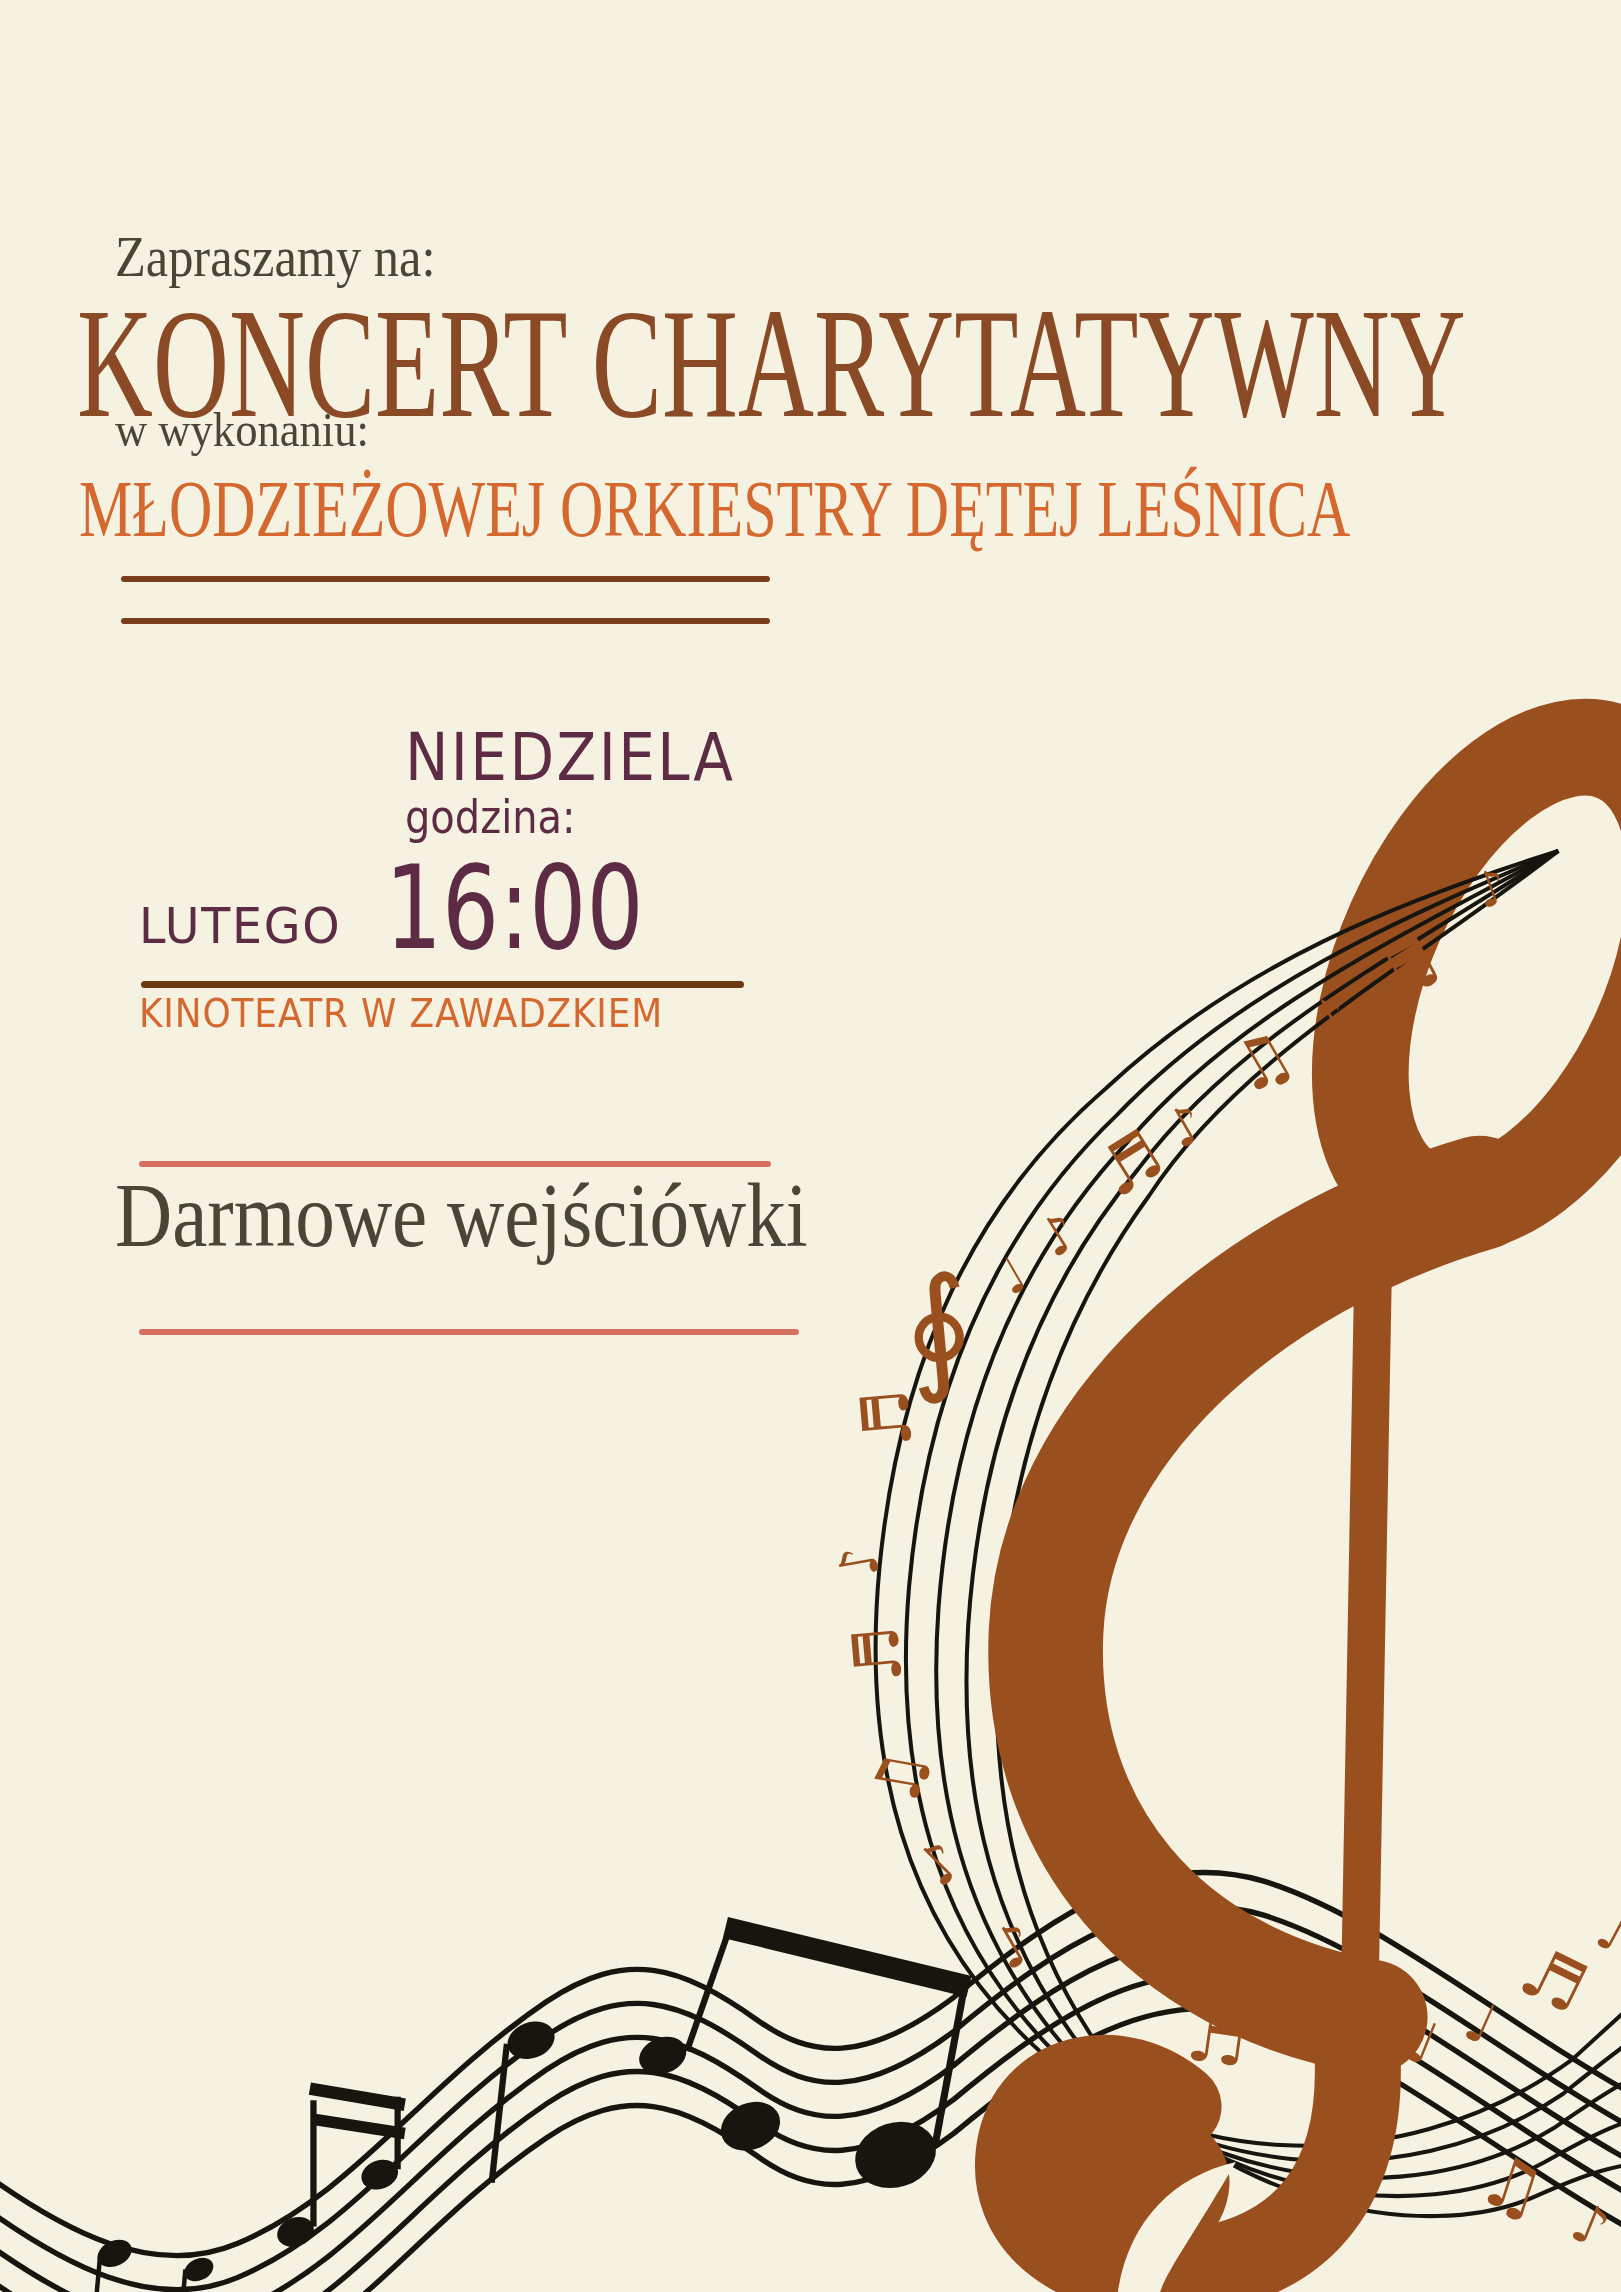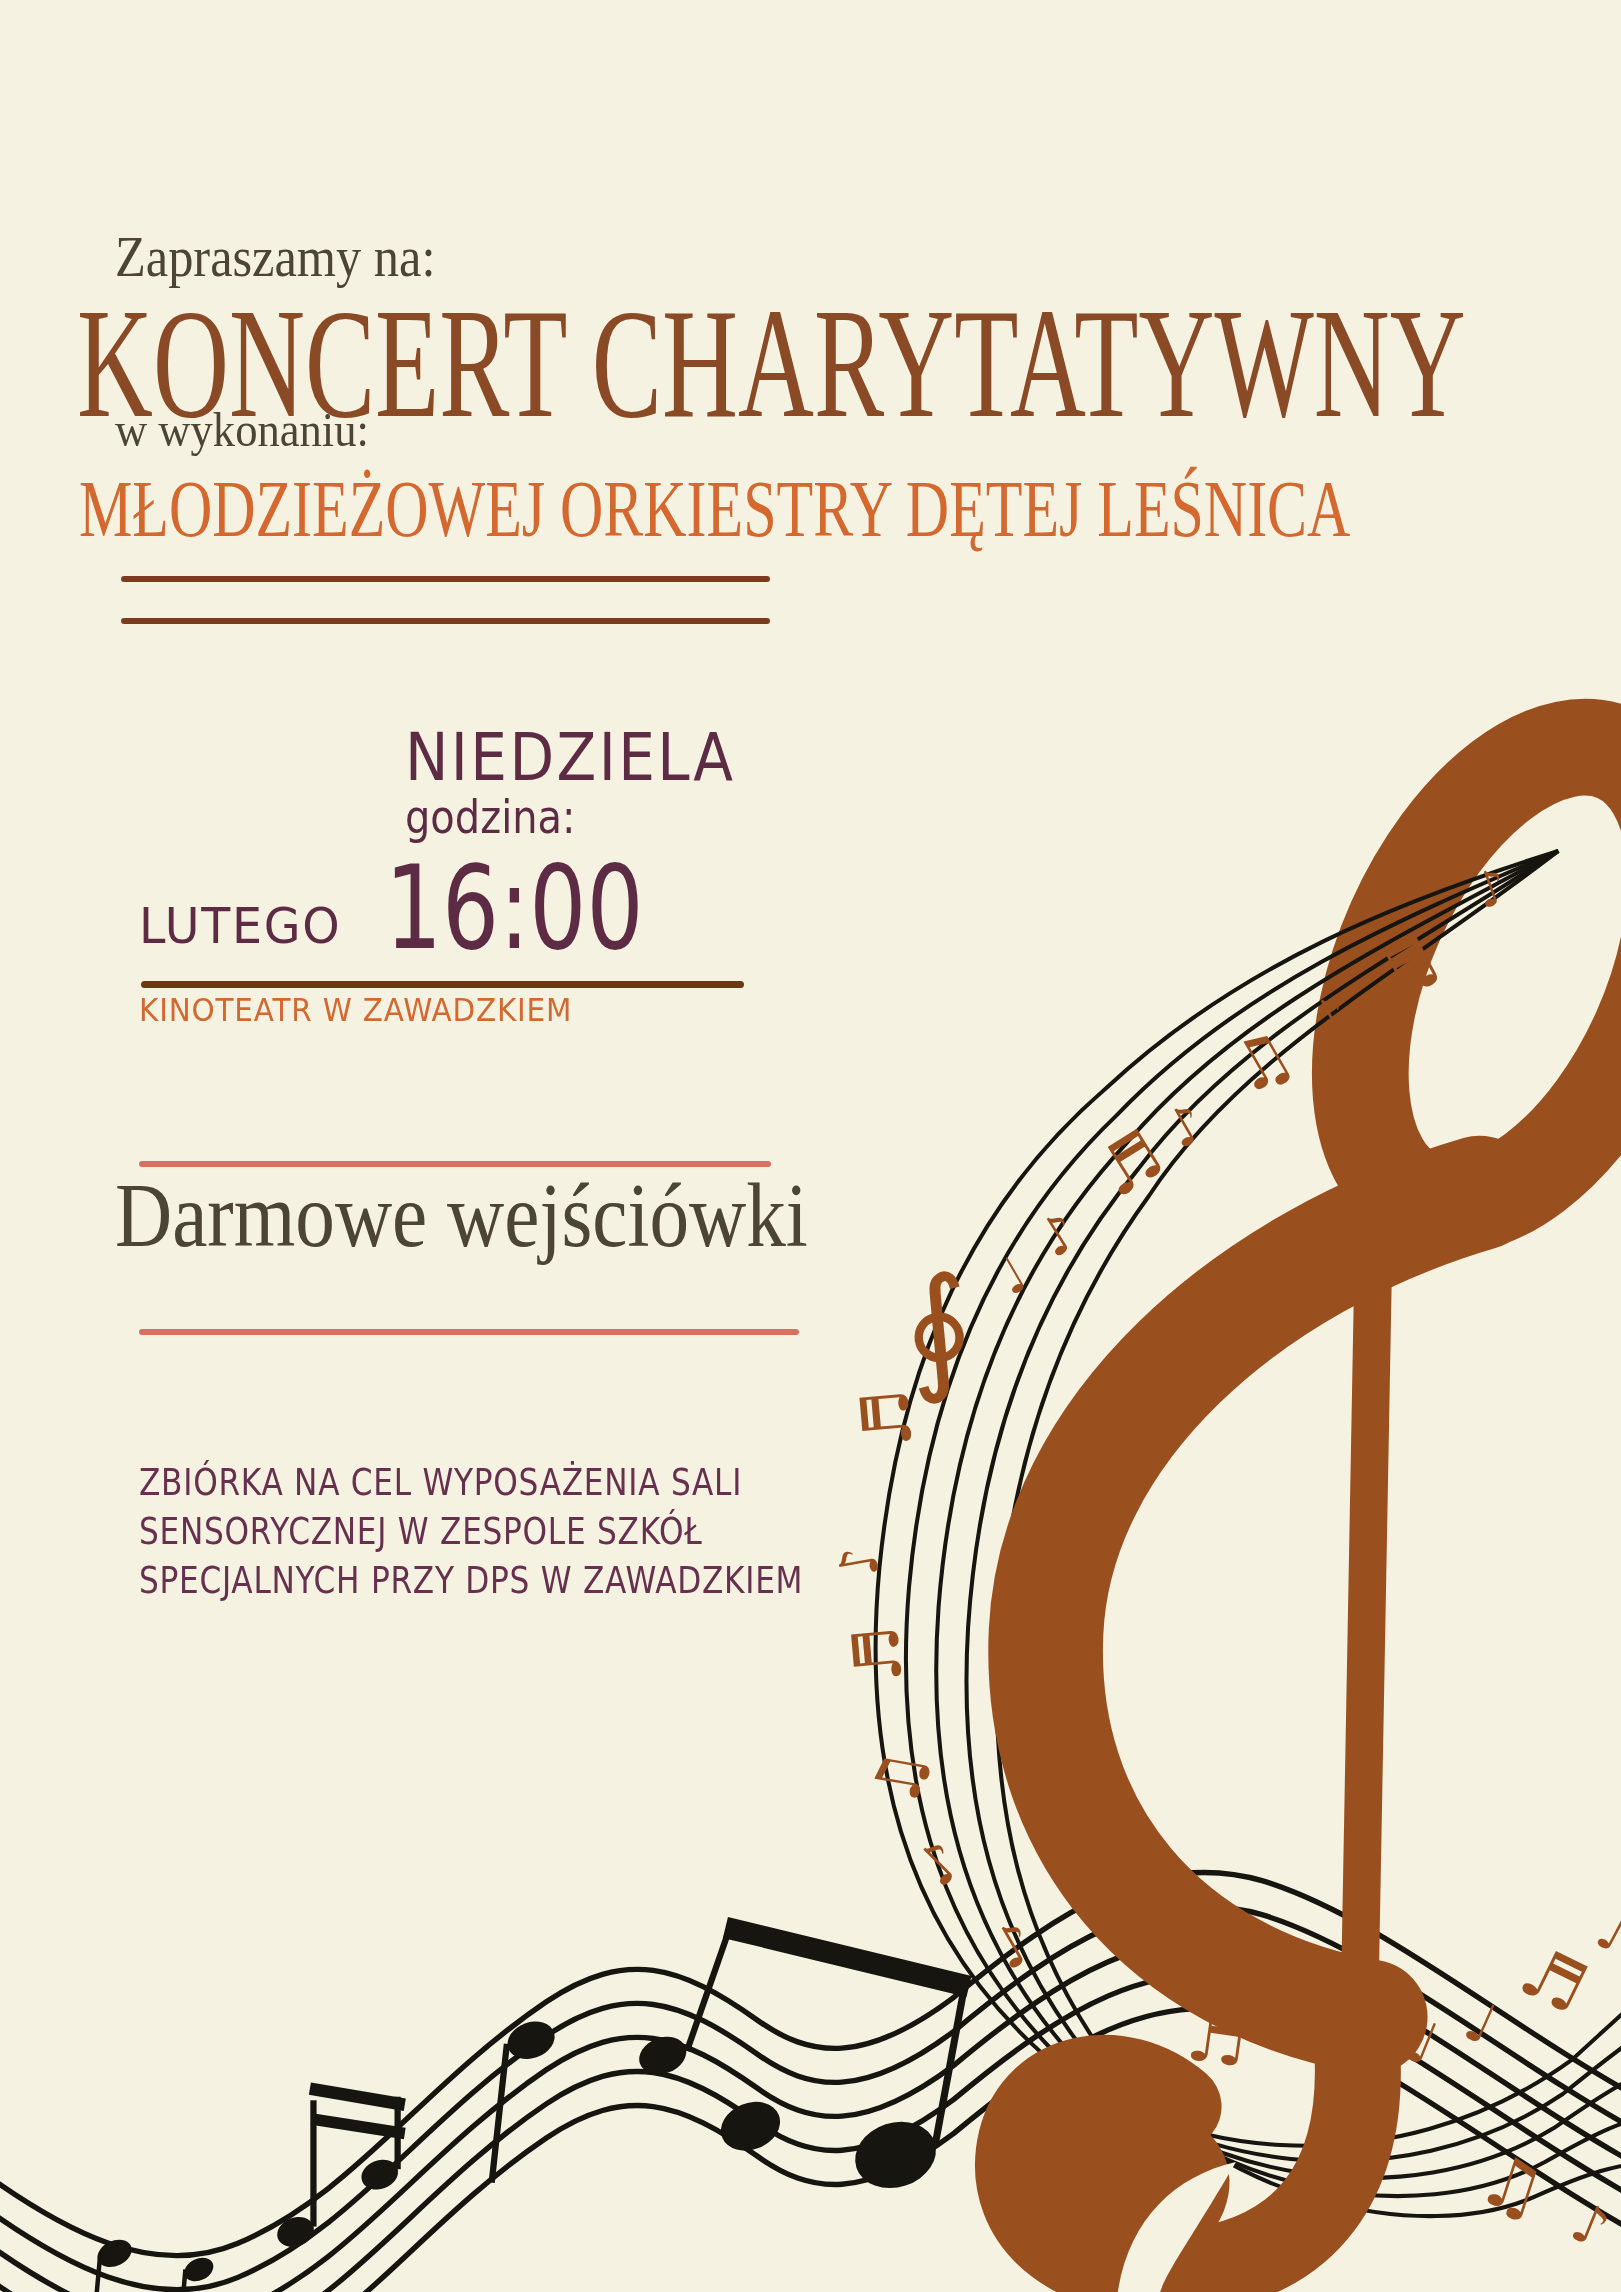--- a/index.html
+++ b/index.html
@@ -156,35 +156,28 @@
   <div class="abs sans" style="left:385px;top:851px;font-size:115px;color:var(--maroon);">
     <span class="sq" style="transform:scaleX(0.78);">16:00</span>
   </div>
 
   <div class="abs sans" style="left:139px;top:901px;font-size:50px;letter-spacing:1.8px;color:var(--maroon);">
     <span class="sq" style="transform:scaleX(0.95);">LUTEGO</span>
   </div>
 
   <div class="rule" style="left:141px;top:981px;width:603px;height:7.2px;background:var(--rule-dark);"></div>
 
-  <div class="abs sans" style="left:139px;top:994px;font-size:32px;letter-spacing:0.9px;color:var(--orange);text-align:right;">
+  <div class="abs sans" style="left:139px;top:994px;font-size:39px;letter-spacing:0.9px;color:var(--orange);text-align:right;">
     <span class="sq" style="transform:scaleX(0.92);">KINOTEATR W ZAWADZKIEM</span>
   </div>
 
   <div class="rule" style="left:139px;top:1161px;width:632px;height:6.3px;background:var(--salmon);"></div>
 
   <div class="abs serif" style="left:115px;top:1171px;font-size:90px;color:var(--dark);">
     <span class="sq" style="transform:scaleX(0.88);">Darmowe wejściówki</span>
   </div>
 
 
   <div class="rule" style="left:139px;top:1329px;width:660px;height:6.3px;background:var(--salmon);"></div>
 
-  <div class="abs sans" style="left:139px;top:1458px;font-size:38px;letter-spacing:0.9px;color:var(--maroon2);line-height:49px;">
-    <span class="sq" style="transform:scaleX(0.82);">
-      <span style="display:block;">ZBIÓRKA NA CEL WYPOSAŻENIA SALI</span>
-      <span style="display:block;">SENSORYCZNEJ W ZESPOLE SZKÓŁ</span>
-      <span style="display:block;">SPECJALNYCH PRZY DPS W ZAWADZKIEM</span>
-    </span>
-  </div>
 
 </div>
 
 
 </body></html>

